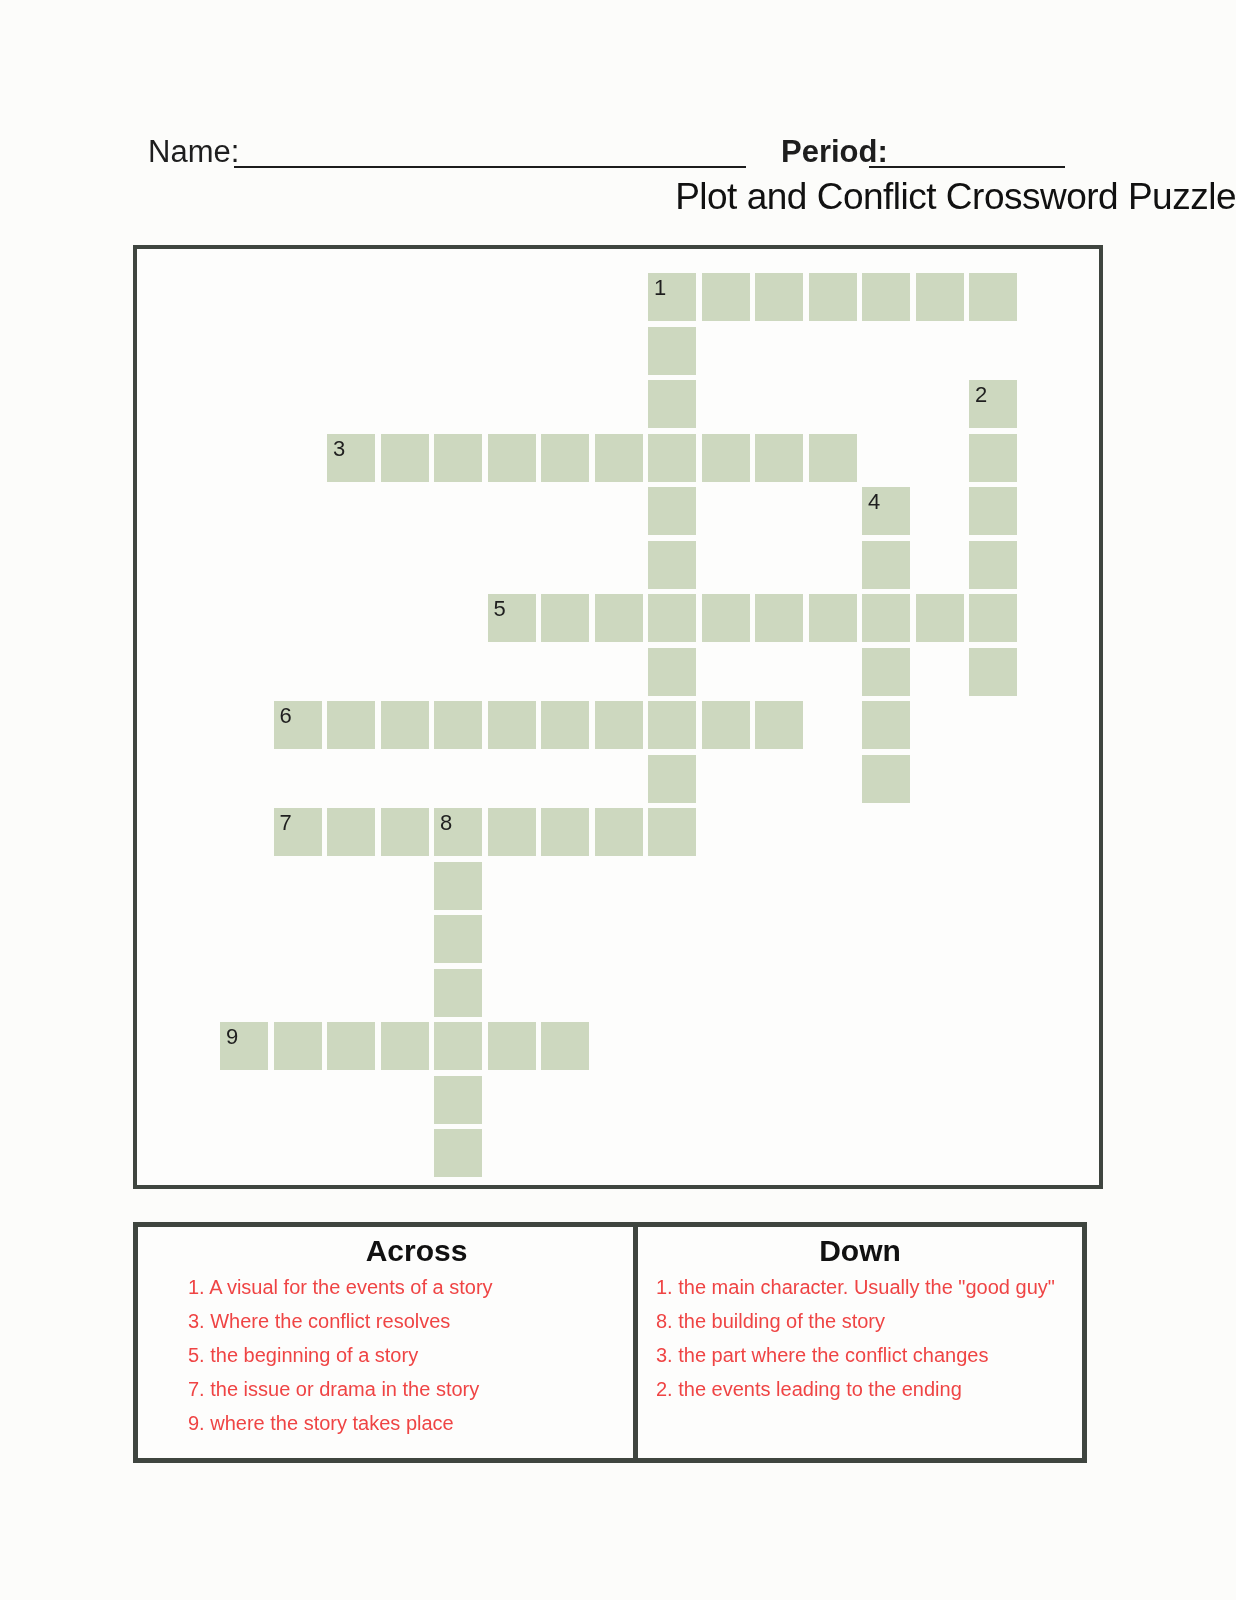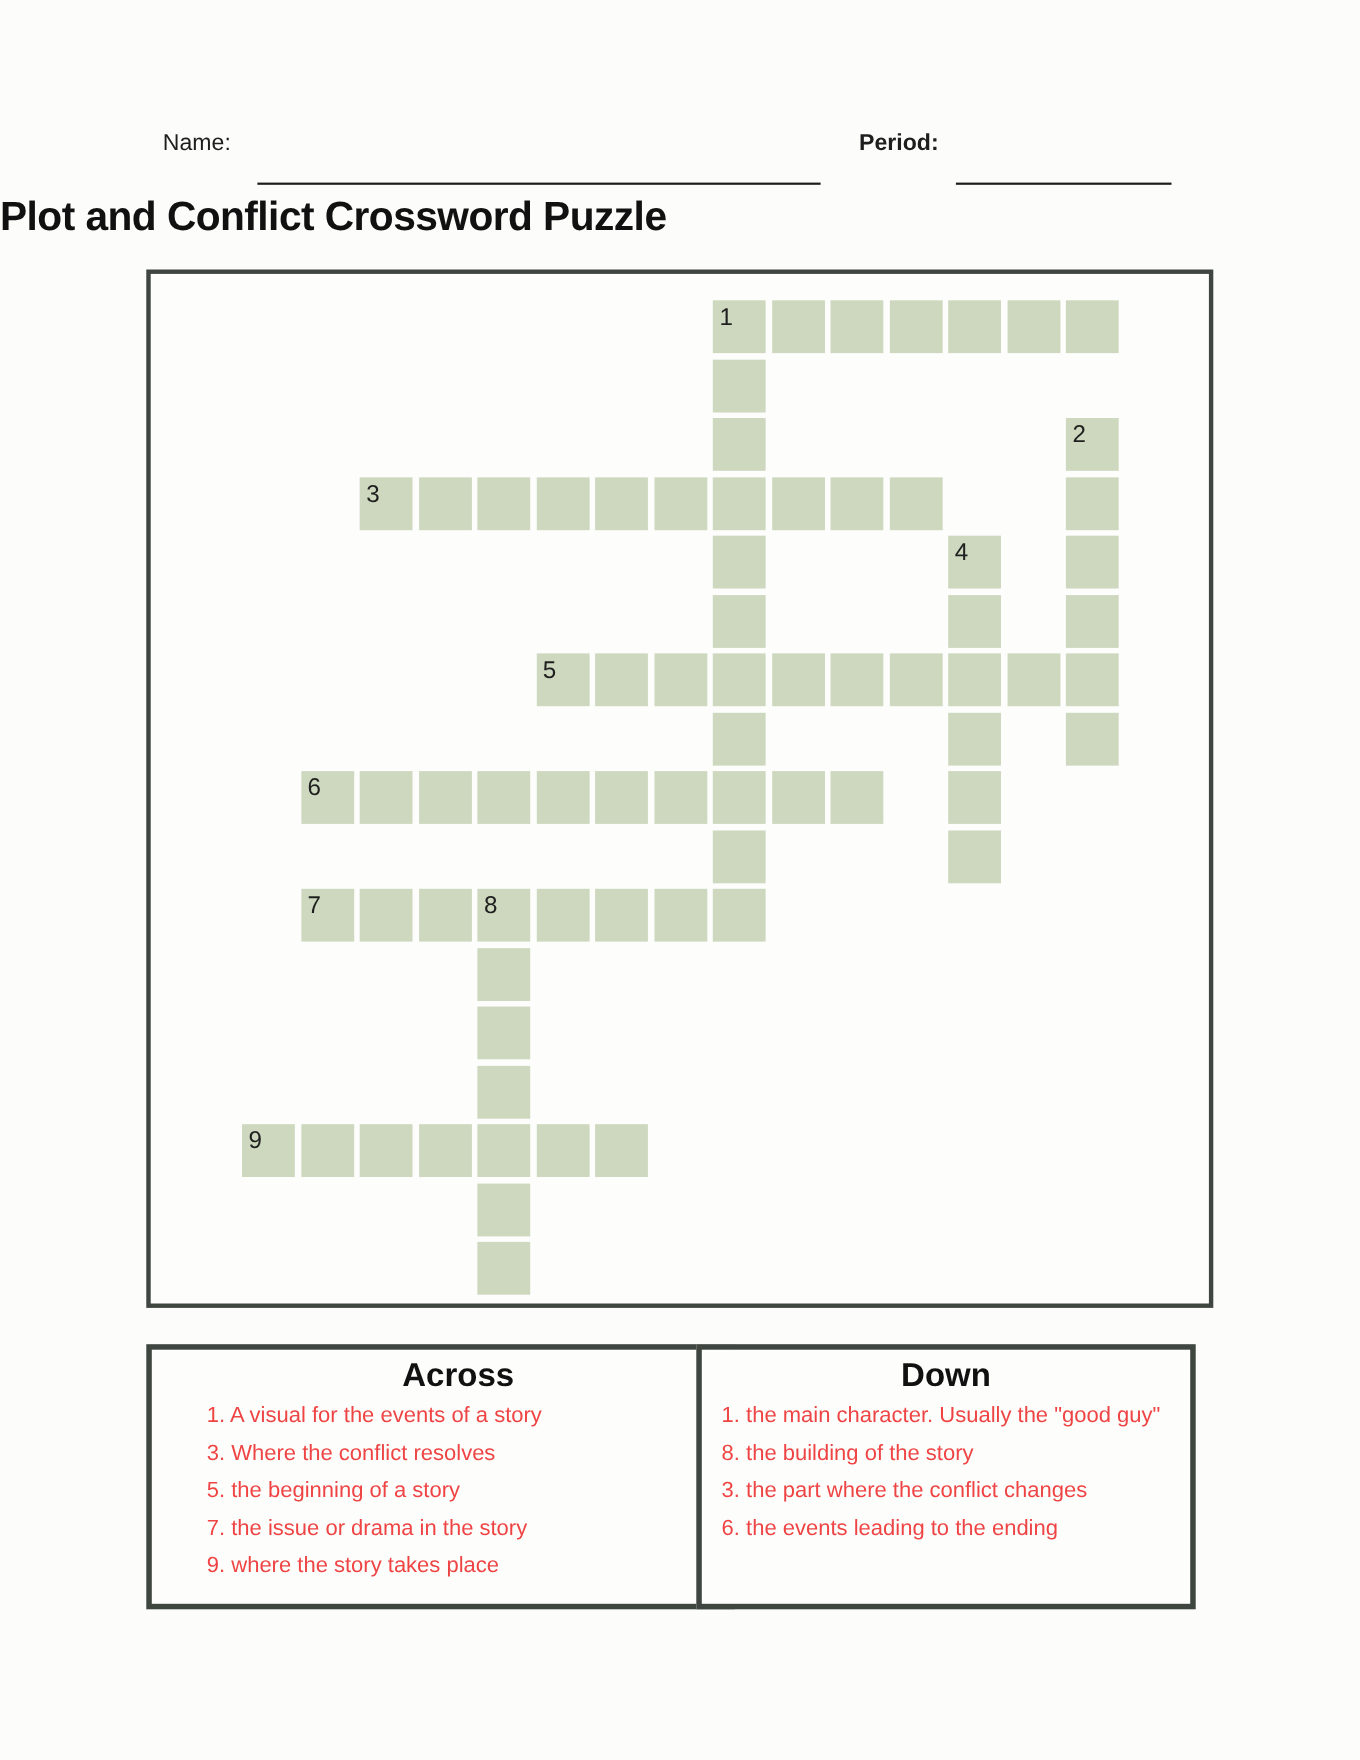--- a/index.html
+++ b/index.html
@@ -4,29 +4,29 @@
 <style>
   html,body{margin:0;padding:0;background:#ffffff;}
   .page{
     position:relative;
     width:1236px;height:1600px;
     background:#fcfcfa;
     font-family:"Liberation Sans", sans-serif;
     color:#1e1e1e;
     overflow:hidden;
   }
-  .hdr-label{position:absolute;font-size:21px;top:118px;}
+  .hdr-label{position:absolute;font-size:31px;top:134px;}
   #name-label{left:148px;}
   #period-label{left:781px;font-weight:bold;}
   .blank-line{position:absolute;top:140px;height:26px;border-bottom:2px solid #1c1c1c;}
   #name-line{left:234px;width:512px;}
   #period-line{left:869px;width:196px;}
   .title{
     position:absolute;top:176px;left:0;width:100%;
-    text-align:left;font-size:37px;font-weight:700;
+    text-align:right;font-size:37px;font-weight:400;
     letter-spacing:-0.5px;color:#111;margin:0;
   }
   .grid-box{
     position:absolute;left:133px;top:245px;
     width:970px;height:944px;
     box-sizing:border-box;
     border:4px solid var(--frame,#3f453f);
     background:#fdfdfc;
   }
   .cell{
@@ -164,17 +164,17 @@
         <div class="clue-item">9. where the story takes place</div>
       </div>
   </section>
 
   <section class="clue-box" id="down-box">
     <h2 class="clue-title">Down</h2>
     <div class="clue-list" id="down-list">
         <div class="clue-item">1. the main character. Usually the "good guy"</div>
         <div class="clue-item">8. the building of the story</div>
         <div class="clue-item">3. the part where the conflict changes</div>
-        <div class="clue-item">6. the events leading to the ending</div>
+        <div class="clue-item">2. the events leading to the ending</div>
       </div>
   </section>
 
 </div>
 
 </body></html>

